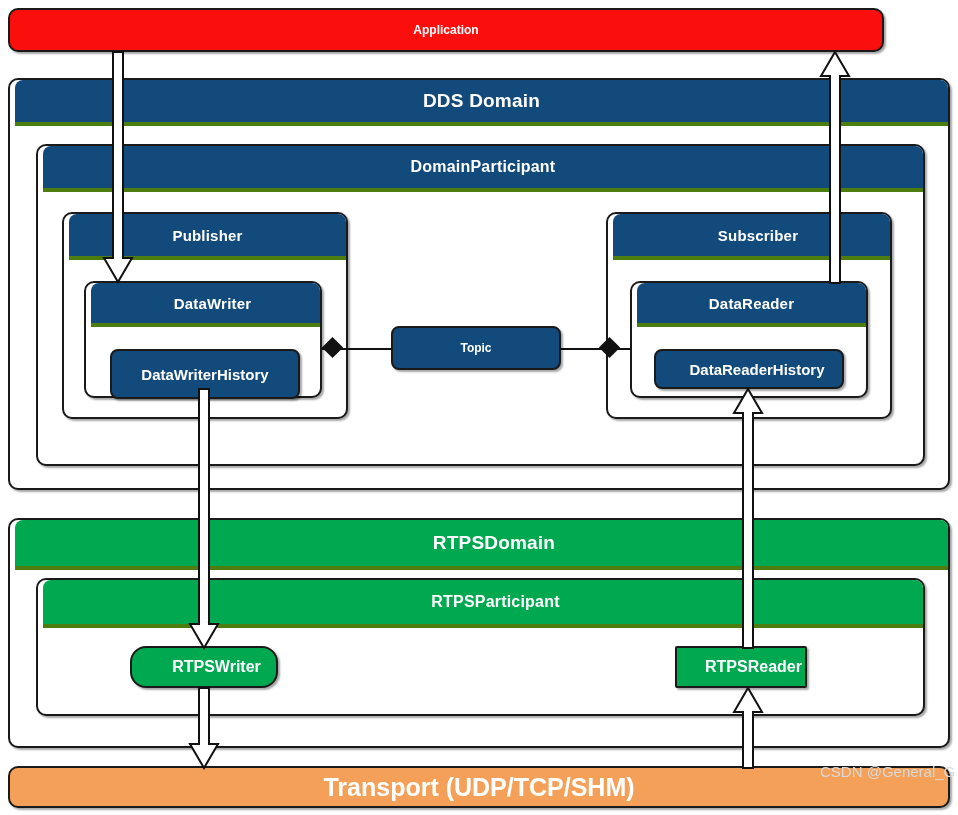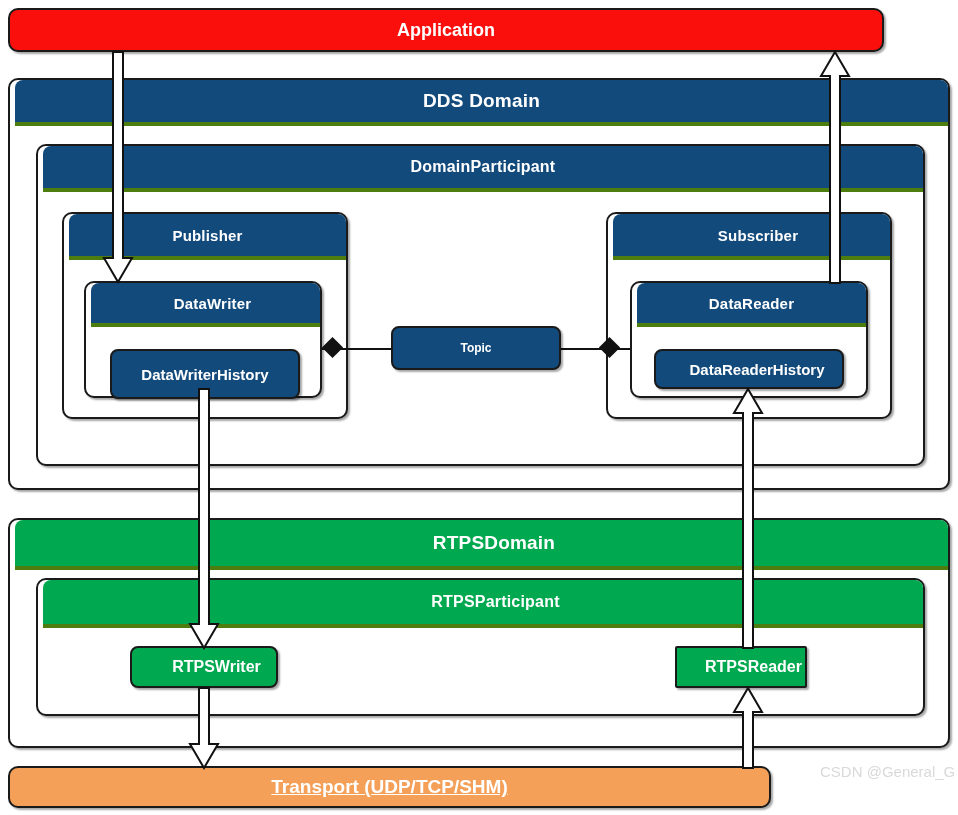--- a/index.html
+++ b/index.html
@@ -85,21 +85,21 @@
     font-size: 15px;
     white-space: nowrap;
     z-index: 9;
   }
 </style>
 </head>
 <body>
 
 <div id="stage">
 
-  <div class="box solid red" style="left:8px; top:8px; width:876px; height:44px; font-size:18px;">
+  <div class="box solid red" style="left:8px; top:8px; width:876px; height:44px; font-size:12px;">
     <span>Application</span>
   </div>
 
   <div class="box" style="left:8px; top:78px; width:942px; height:412px;">
     <div class="hdr navy" style="font-size:19px;">DDS Domain</div>
   </div>
 
   <div class="box" style="left:36px; top:144px; width:889px; height:322px;">
     <div class="hdr navy" style="font-size:16px;">DomainParticipant</div>
   </div>
@@ -139,29 +139,29 @@
   <div class="diamond" style="left:602px; top:340px;"></div>
 
   <div class="box" style="left:8px; top:518px; width:942px; height:230px;">
     <div class="hdr green" style="height:46px; font-size:19px;">RTPSDomain</div>
   </div>
 
   <div class="box" style="left:36px; top:578px; width:889px; height:138px;">
     <div class="hdr green" style="height:44px; font-size:16px;">RTPSParticipant</div>
   </div>
 
-  <div class="box solid green" style="left:130px; top:646px; width:148px; height:42px; font-size:16px; border-radius:8px;">
+  <div class="box solid green" style="left:130px; top:646px; width:148px; height:42px; font-size:16px; border-radius:16px;">
     <span>RTPSWriter</span>
   </div>
 
   <div class="box solid green" style="left:675px; top:646px; width:132px; height:42px; font-size:16px; border-radius:2px;">
     <span>RTPSReader</span>
   </div>
 
-  <div class="box solid orange" style="left:8px; top:766px; width:763px; height:42px; font-size:19px;text-decoration:underline;">
+  <div class="box solid orange" style="left:8px; top:766px; width:942px; height:42px; font-size:25px;">
     <span>Transport (UDP/TCP/SHM)</span>
   </div>
 
   <div class="watermark" style="left:820px; top:763px;">CSDN @General_G</div>
 
   <svg class="conn" style="left:0; top:0;" width="958" height="815">
 
     <path d="M 113,52 L 113,258 L 104,258 L 118,282 L 132,258 L 123,258 L 123,52 Z" fill="#ffffff" stroke="#111111" stroke-width="2" stroke-linejoin="miter"></path>
 
     <path d="M 830,283 L 830,76 L 821,76 L 835,52 L 849,76 L 840,76 L 840,283 Z" fill="#ffffff" stroke="#111111" stroke-width="2" stroke-linejoin="miter"></path>

